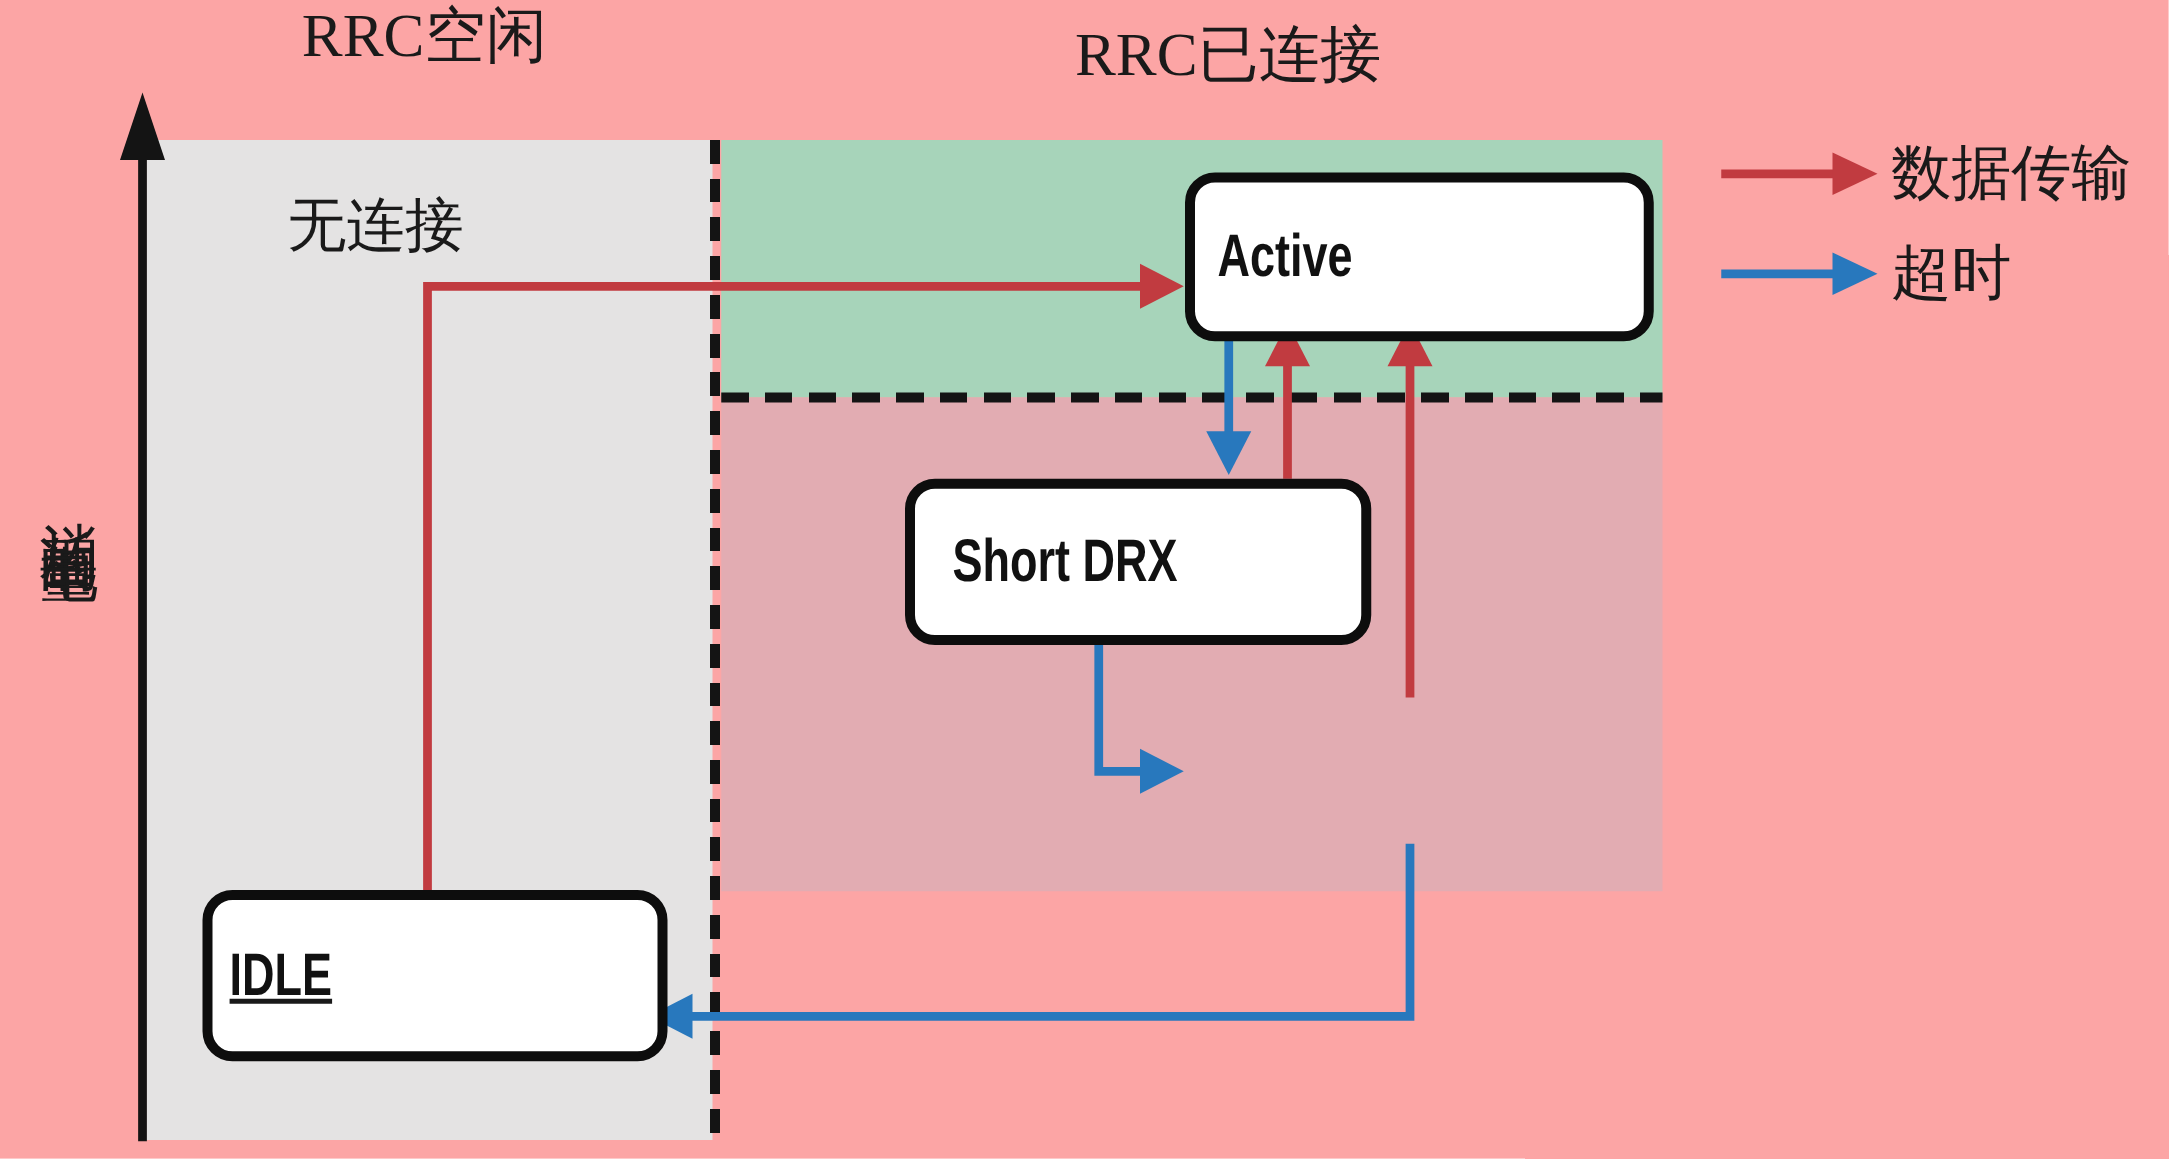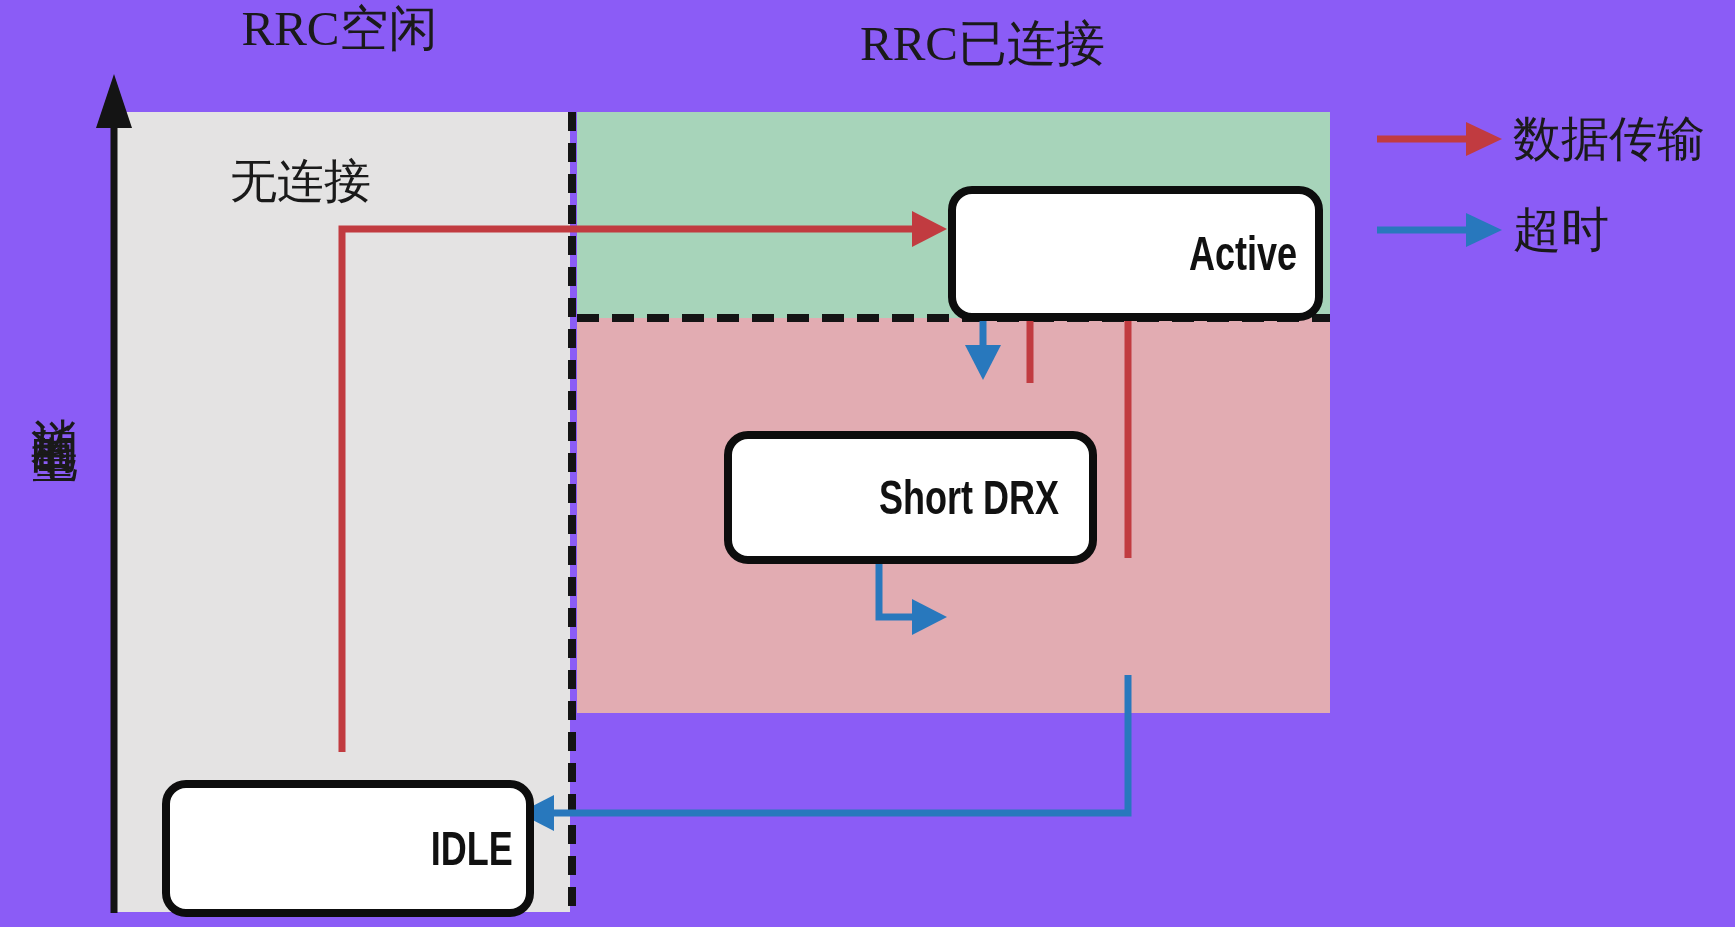--- a/index.html
+++ b/index.html
@@ -1,32 +1,32 @@
 <!DOCTYPE html>
 <html><head>
 <meta charset="utf-8">
 <style>
   html,body{margin:0;padding:0;background:#ffffff;}
-  .canvas{position:relative;width:1735px;height:927px;background:#8b5cf6;overflow:hidden;
+  .canvas{position:relative;width:1735px;height:927px;background:#fca5a5;overflow:hidden;
           font-family:"Liberation Serif","DejaVu Serif",serif;color:#1a1a1a;}
   .abs{position:absolute;}
   .title{font-size:49px;line-height:1;white-space:nowrap;text-align:center;z-index:5;}
   .zone{z-index:1;}
   .zone-label{font-size:47px;line-height:1;white-space:nowrap;text-align:left;z-index:5;}
   .dash-v{width:8px;z-index:2;background:repeating-linear-gradient(to bottom,#141414 0 19px,transparent 19px 31px);}
   .dash-h{height:8px;z-index:2;background:repeating-linear-gradient(to right,#141414 0 22px,transparent 22px 35px);}
   .overlay{left:0;top:0;z-index:3;pointer-events:none;}
   .flow{fill:none;stroke-width:7;stroke-linejoin:miter;}
   .state-box{background:#ffffff;border:8px solid #0d0d0d;border-radius:24px;z-index:4;
-             display:flex;align-items:center;justify-content:flex-end;margin-top:48px;}
+             display:flex;align-items:center;justify-content:flex-start;}
   .state-label{font-family:"Liberation Sans","DejaVu Sans",sans-serif;font-weight:bold;
                font-size:48px;line-height:1;color:#111;transform:scaleX(0.75);white-space:nowrap;}
   .yaxis-label{writing-mode:vertical-rl;text-orientation:upright;font-size:47px;line-height:1.12;
                letter-spacing:6px;z-index:5;}
-  .legend{left:1375px;top:115px;display:flex;flex-direction:column;gap:43px;z-index:5;}
+  .legend{left:1375px;top:115px;display:flex;flex-direction:column;gap:32px;z-index:5;}
   .legend-row{display:flex;align-items:center;}
   .legend-label{font-size:48px;line-height:1;white-space:nowrap;margin-left:8px;}
 </style>
 </head>
 <body>
 
 <div class="canvas">
 
   <div class="abs title" style="left:232px;top:4px;width:215px;">RRC空闲</div>
   <div class="abs title" style="left:850px;top:19px;width:265px;">RRC已连接</div>
@@ -79,21 +79,21 @@
       <polygon points="519,813 554,795 554,831" fill="#2878bd"></polygon>
     </g>
   </svg>
 
   <div class="abs state-box" style="left:948px;top:138px;width:359px;height:119px;">
     <span class="state-label">Active</span>
   </div>
   <div class="abs state-box" style="left:724px;top:383px;width:357px;height:117px;">
     <span class="state-label">Short DRX</span>
   </div>
-  <div class="abs state-box" style="left:162px;top:732px;width:356px;height:121px;">
+  <div class="abs state-box" style="left:162px;top:712px;width:356px;height:121px;text-decoration:underline;">
     <span class="state-label">IDLE</span>
   </div>
 
   <div class="abs legend">
     <div class="legend-row">
       <svg width="130" height="40" viewBox="0 0 130 40">
         <path d="M2 20 L92 20" class="flow" stroke="#c13b40"></path>
         <polygon points="127,20 91,3 91,37" fill="#c13b40"></polygon>
       </svg>
       <span class="legend-label">数据传输</span>

